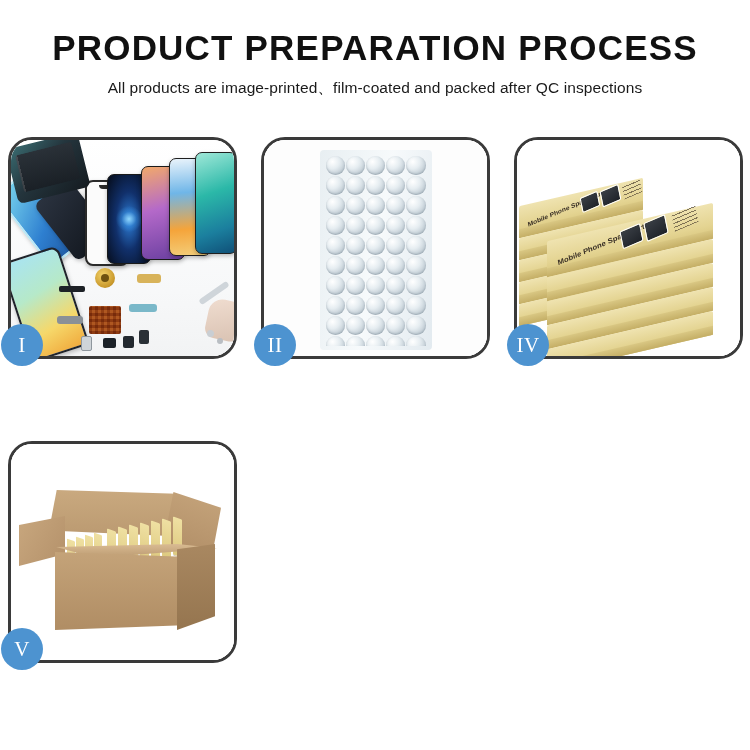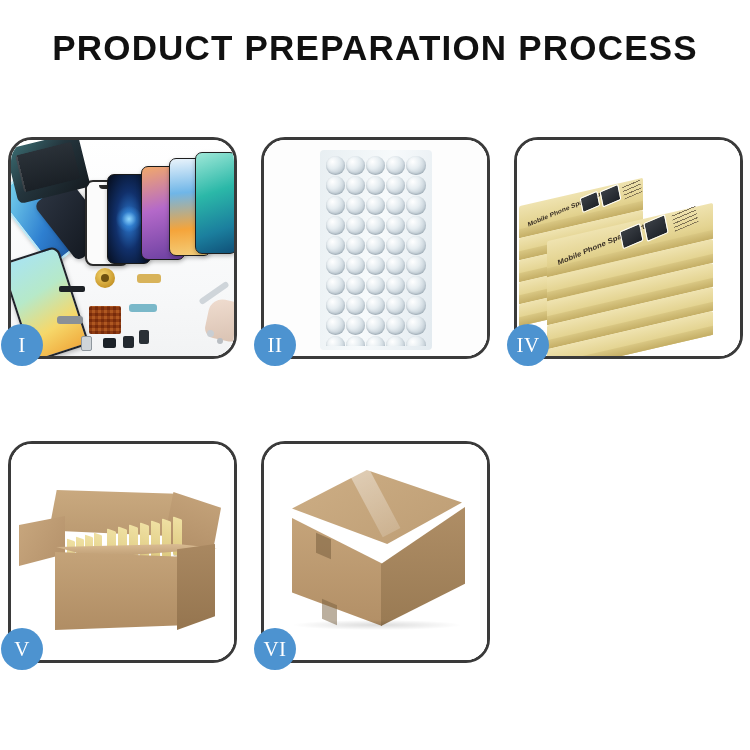--- a/index.html
+++ b/index.html
@@ -354,20 +354,21 @@
     background: radial-gradient(ellipse at 50% 50%, rgba(0,0,0,.14) 0%, rgba(0,0,0,0) 72%);
   }
 </style>
 </head>
 <body>
 
 <div class="page">
 
   <div class="header">
     <h1 class="title">PRODUCT PREPARATION PROCESS</h1>
+    <p class="subtitle">All products are image-printed、film-coated and packed after QC inspections</p>
   </div>
 
   <div class="grid">
 
     <div class="panel">
       <div class="panel-inner">
         <div class="scene1">
           <div class="ph ph-blue"></div>
           <div class="ph ph-dark"></div>
           <div class="ph ph-glass"></div>
@@ -534,29 +535,15 @@
             </div>
 
           <div class="c5-rim"></div>
           <div class="c5-body"></div>
           <div class="c5-bodyR"></div>
         </div>
       </div>
       <div class="badge">V</div>
     </div>
 
-    <div class="panel">
-      <div class="panel-inner">
-        <div class="scene6">
-          <div class="c6-top"></div>
-          <div class="c6-tape"></div>
-          <div class="c6-left"></div>
-          <div class="c6-right"></div>
-          <div class="c6-seal1"></div>
-          <div class="c6-seal2"></div>
-          <div class="c6-shadow"></div>
-        </div>
-      </div>
-      <div class="badge">VI</div>
-    </div>
 
   </div>
 </div>
 
 </body></html>

